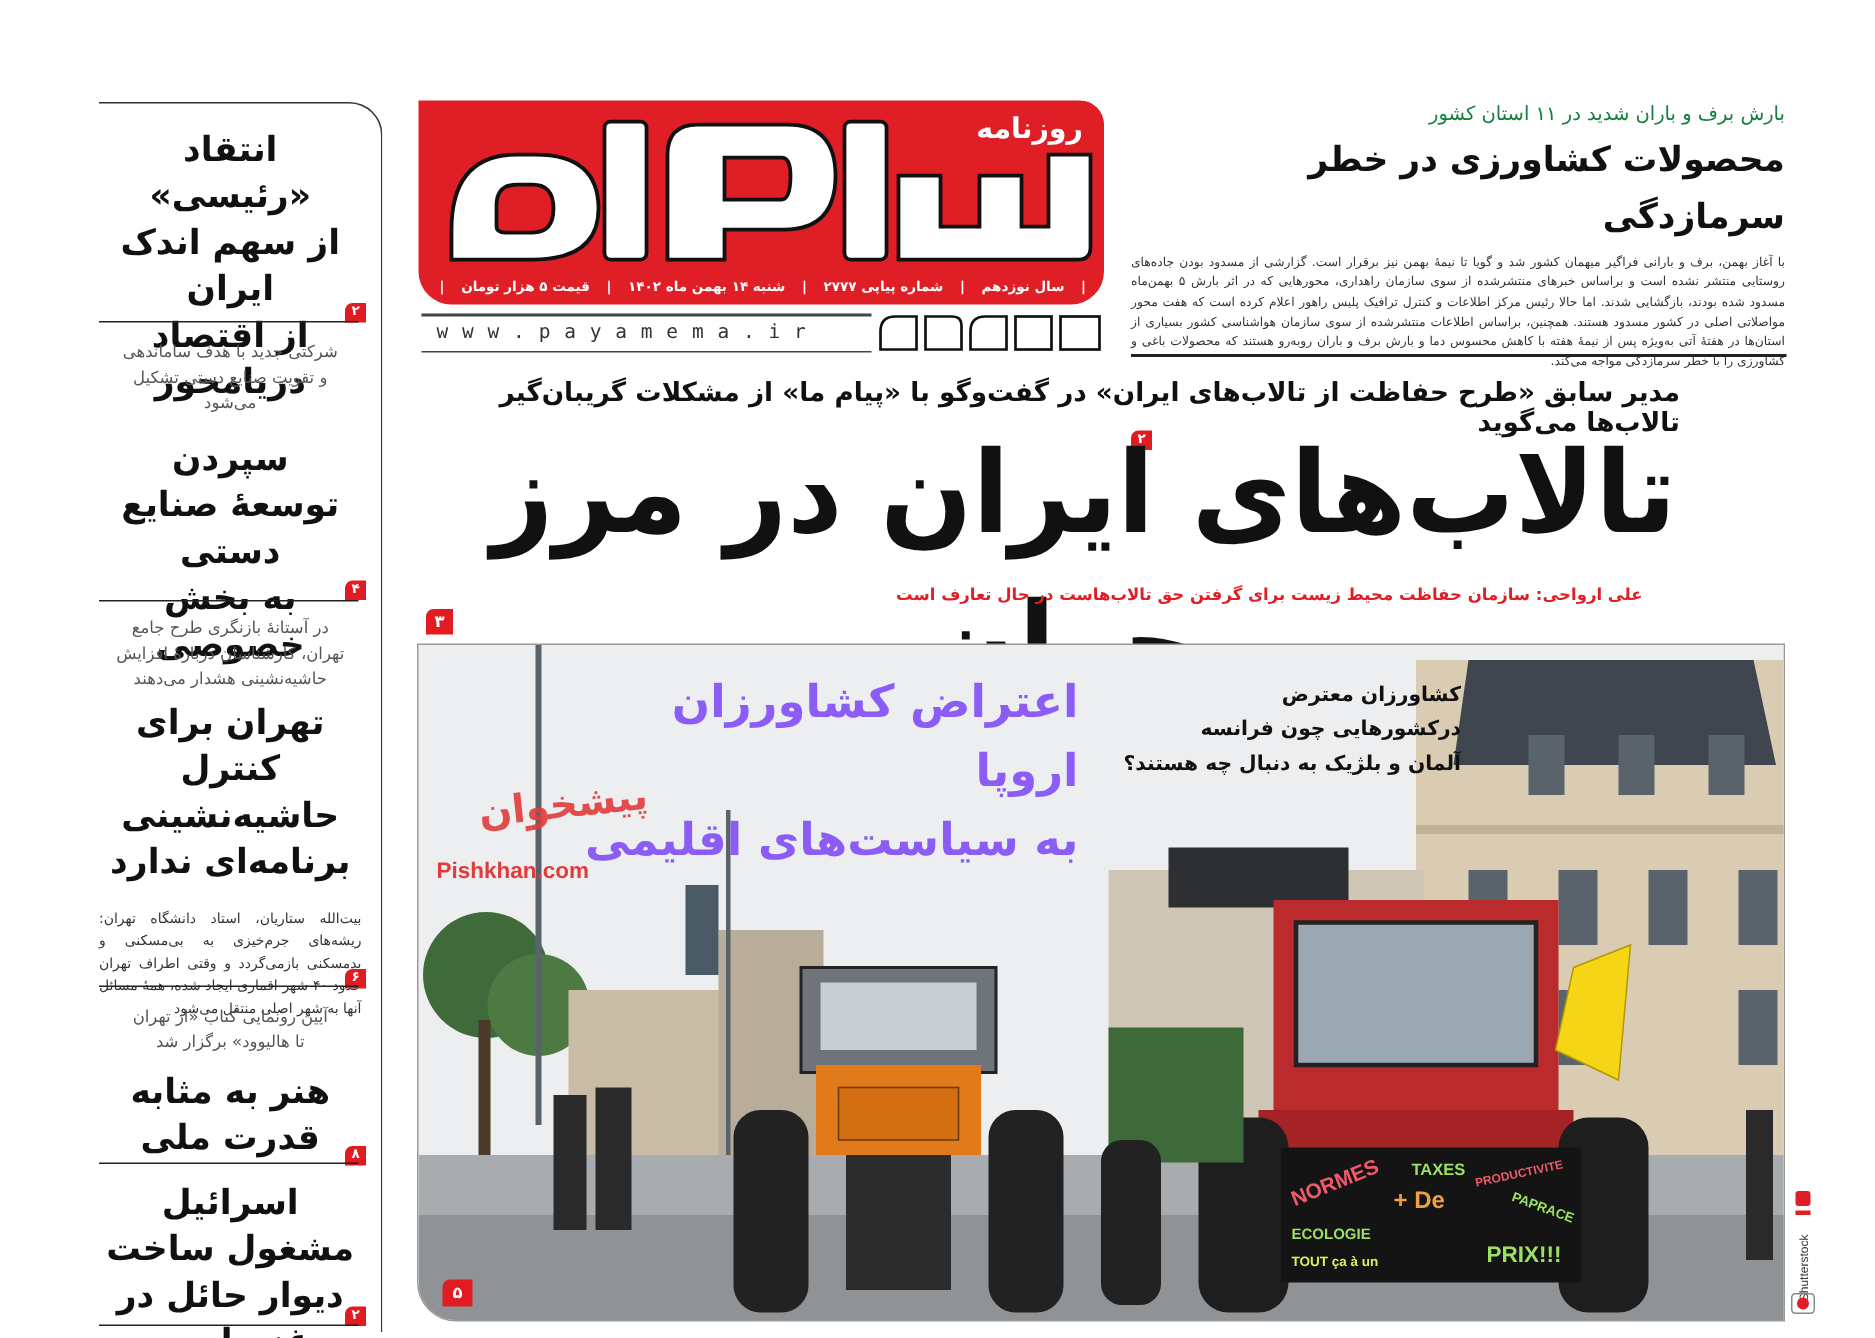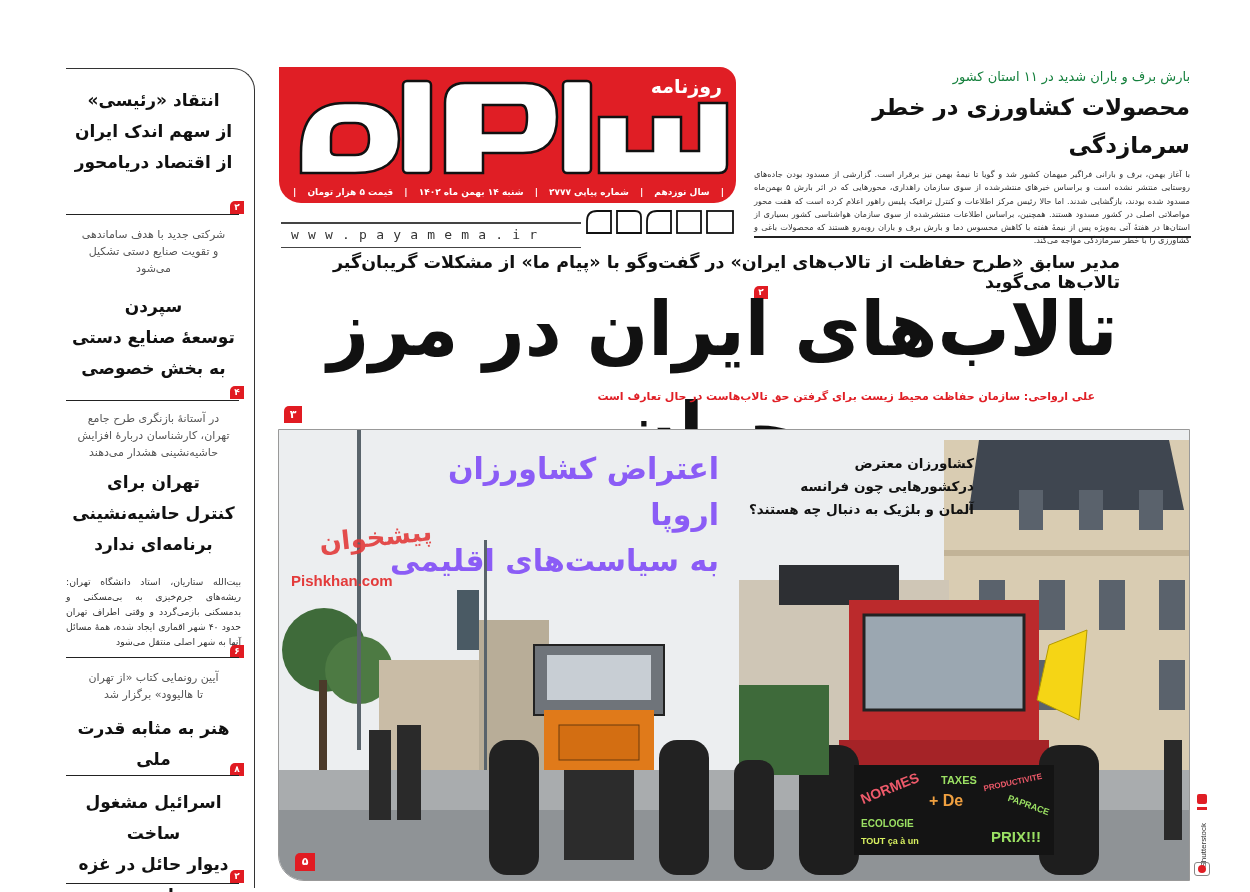--- a/index.html
+++ b/index.html
@@ -6,21 +6,21 @@
   html, body { width: 1250px; height: 892px; background: #ffffff; overflow: hidden; }
   body { position: relative; font-family: "DejaVu Sans", sans-serif; color: #111; direction: rtl; }
 
   
   .leftcol {
     position: absolute; left: 66px; top: 68px; width: 189px; height: 820px;
     border-top: 1px solid #333; border-right: 1px solid #333; border-top-right-radius: 22px;
   }
   .lc-story { position: absolute; left: 0; width: 175px; text-align: center; }
   .lc-kicker { font-size: 11px; color: #555; line-height: 17px; }
-  .lc-title { font-size: 17px; font-weight: bold; line-height: 31px; color: #111; }
+  .lc-title { font-size: 23px; font-weight: bold; line-height: 31px; color: #111; }
   .lc-body { font-size: 9.3px; line-height: 15px; color: #333; text-align: justify; text-align-last: right; }
   .lc-rule { position: absolute; left: 0; width: 173px; height: 1px; background: #222; }
   .pg-badge {
     display: inline-block; width: 14px; height: 13px; background: #e11b22; color: #fff;
     font-size: 9px; font-weight: bold; line-height: 13px; text-align: center;
     border-top-left-radius: 5px;
   }
 
   
   .masthead {
@@ -31,21 +31,21 @@
     position: absolute; left: 16px; top: 6px; width: 440px; height: 110px;
   }
   .mast-daily {
     position: absolute; right: 14px; top: 8px; color: #fff; font-size: 19px; font-weight: bold;
   }
   .mast-info {
     position: absolute; left: 14px; right: 12px; bottom: 6px; color: #fff; font-size: 9px;
     font-weight: bold; display: flex; justify-content: space-between; direction: rtl;
   }
   .mast-info span { white-space: nowrap; }
-  .url-bar { position: absolute; left: 281px; top: 209px; width: 300px; height: 26px; margin-top: 13px; }
+  .url-bar { position: absolute; left: 281px; top: 209px; width: 300px; height: 26px; }
   .url-bar .line-top { position: absolute; left: 0; top: 0; width: 300px; height: 2px; background: #444; }
   .url-bar .line-bot { position: absolute; left: 0; bottom: 0; width: 300px; height: 1px; background: #444; }
   .url-text {
     position: absolute; left: 10px; top: 5px; font-family: "DejaVu Sans Mono", monospace;
     font-size: 13px; letter-spacing: 9.2px; color: #333; direction: ltr;
   }
   .boxes { position: absolute; left: 585px; top: 209px; width: 152px; height: 26px; }
 
   
   .tr-story { position: absolute; left: 754px; top: 66px; width: 436px; }

